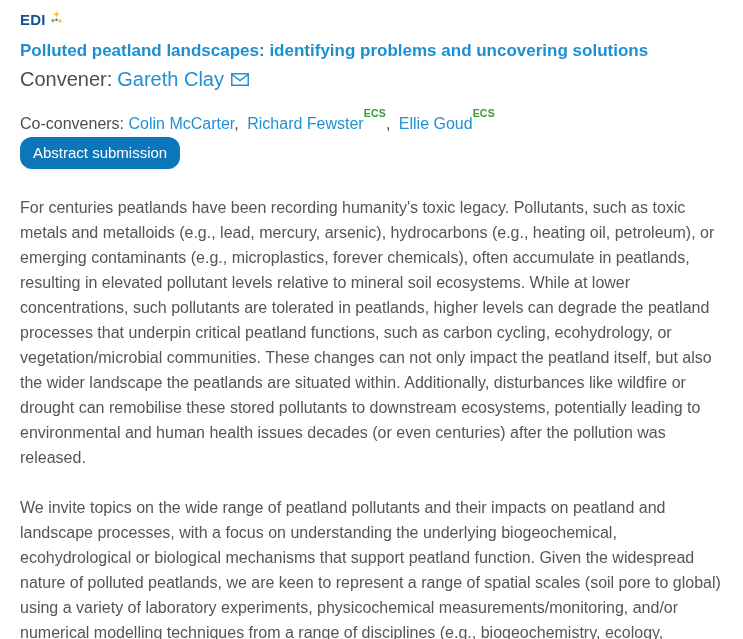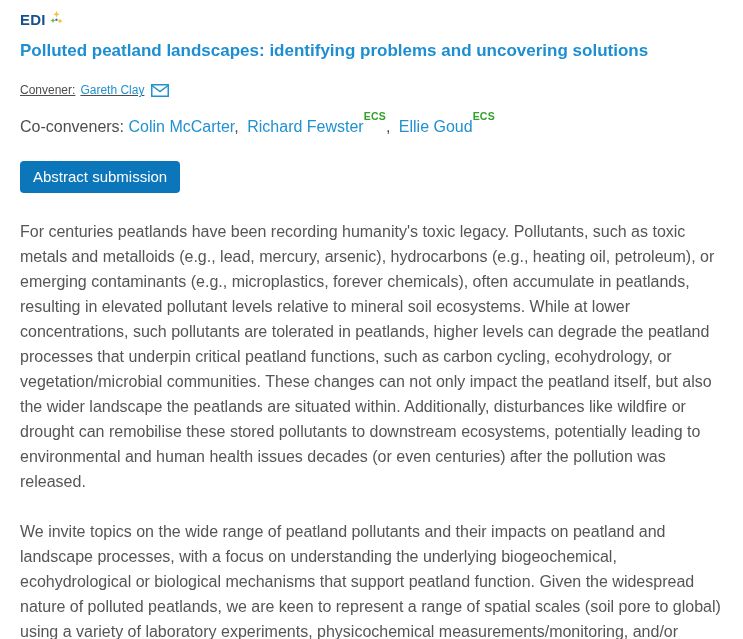--- a/index.html
+++ b/index.html
@@ -40,33 +40,32 @@
   }
   .edi-icon{display:inline-flex;margin-top:-2px;}
   .session-title{
     margin-top:12px;
     font-size:17px;
     font-weight:700;
     color:var(--title_blue);
     line-height:22px;
   }
   .convener-row{
-    margin-top:16px;
-    font-size:12px;
+    margin-top:5px;
+    font-size:20px;
     color:var(--label_text);
     line-height:24px;
     display:flex;
     align-items:center;
-    text-decoration:underline;
   }
   .coconvener-row{
-    margin-top:6px;
+    margin-top:18px;
     font-size:16px;
     color:var(--label_text);
-    line-height:28px;
+    line-height:21px;
   }
   .role-label{color:var(--label_text);}
   a.person-link, .person-link{
     color:var(--link_blue);
     text-decoration:none;
     cursor:pointer;
   }
   .convener-row .person-link{margin-left:5px;}
   .mail-icon{
     display:inline-flex;
@@ -77,30 +76,30 @@
   .ecs-sup{
     color:var(--ecs_green);
     font-size:10.5px;
     font-weight:700;
     position:relative;
     top:-6px;
     letter-spacing:0.2px;
   }
   .comma{color:var(--label_text);margin-right:4px;}
   .abstract-btn{
-    margin-top:20px;
+    margin-top:3px;
     display:inline-block;
     background:var(--button_bg);
     color:var(--button_text);
     font-family:"Liberation Sans","DejaVu Sans",sans-serif;
     font-size:15px;
     line-height:15px;
     padding:8px 13px 9px 13px;
     border:none;
-    border-radius:4px;
+    border-radius:12px;
     cursor:pointer;
   }
   .description{
     margin-top:26px;
   }
   .description p{
     font-size:16px;
     line-height:25px;
     color:var(--body_text);
     max-width:705px;

